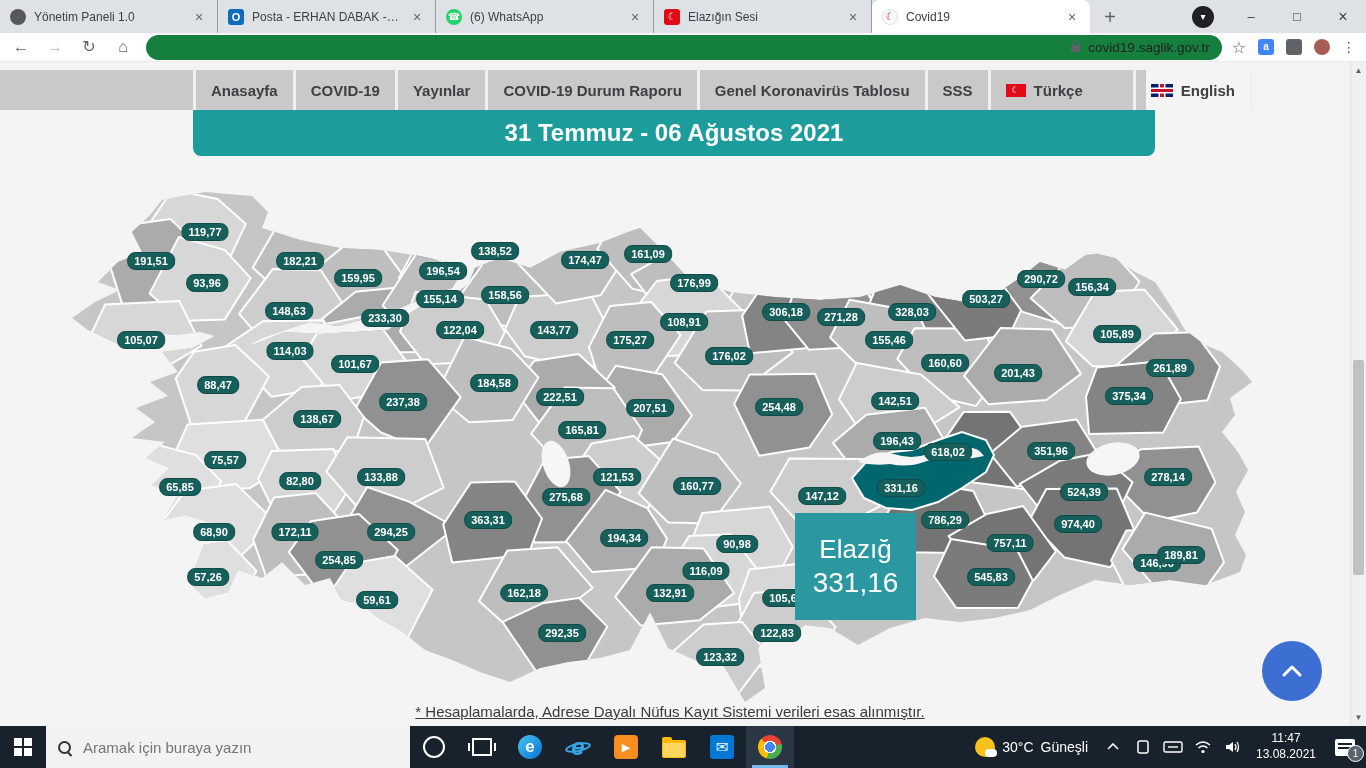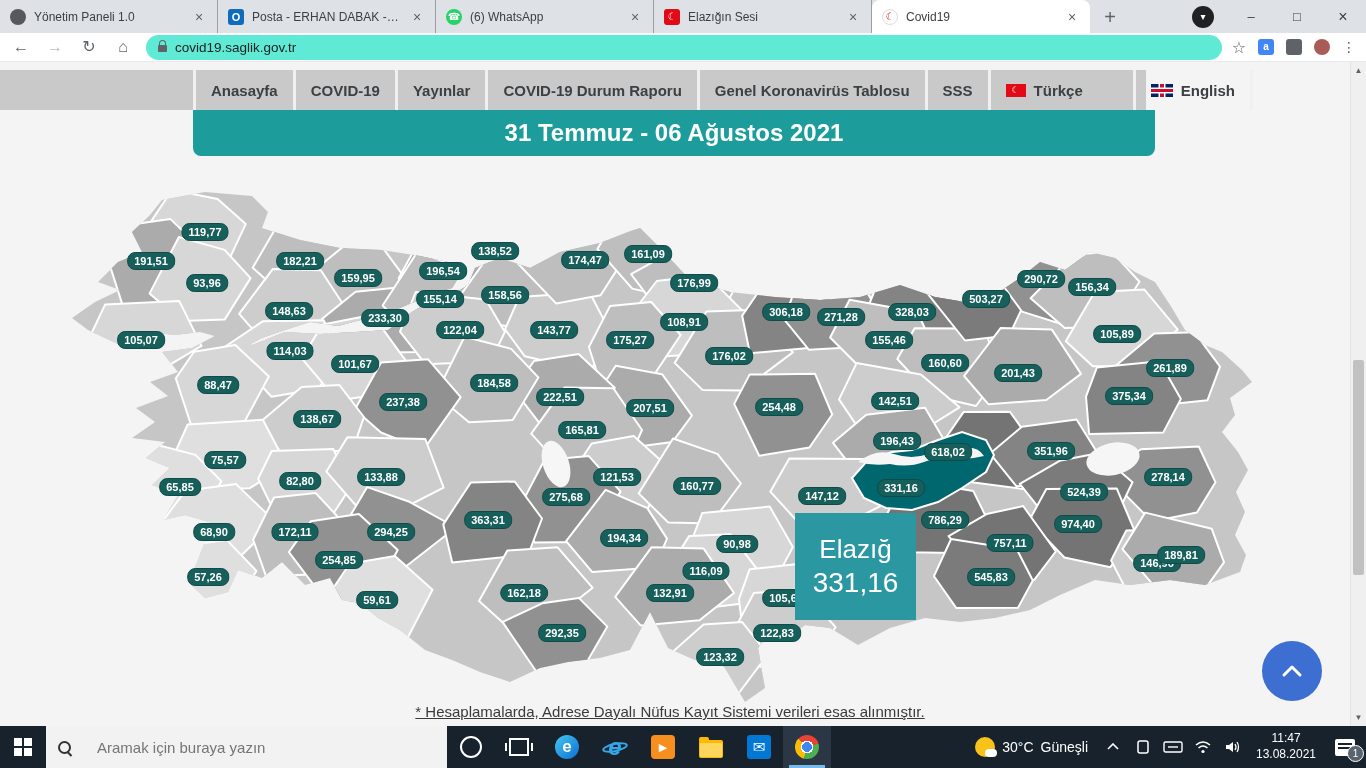--- a/index.html
+++ b/index.html
@@ -31,22 +31,22 @@
   .profile::before{content:"▾";position:absolute;inset:0;color:#fff;font-size:10px;text-align:center;line-height:22px;}
   .wbtn{width:46px;height:33px;text-align:center;line-height:33px;color:#3c4043;font-size:13px;}
   .wbtn.min::before{content:"–";}
   .wbtn.max::before{content:"□";}
   .wbtn.cls::before{content:"×";font-size:16px;}
   
   .toolbar{position:absolute;top:33px;left:0;width:1366px;height:29px;background:#fff;display:flex;align-items:center;
            border-bottom:1px solid #e8eaed;box-sizing:border-box;}
   .navbtn{width:26px;height:26px;margin-left:8px;text-align:center;line-height:26px;font-size:16px;color:#5f6368;}
   .navbtn.dis{color:#b9bdc1;}
-  .urlbar{flex:1;height:25px;margin:0 10px 0 10px;background:#5eead4;border-radius:13px;display:flex;align-items:center;
-          padding:0 12px;gap:8px;}
+  .urlbar{flex:1;height:25px;margin:0 10px 0 10px;background:#15803d;border-radius:13px;display:flex;align-items:center;
+          padding:0 12px;gap:8px;justify-content:flex-end;}
   .lockicon{width:9px;height:7px;background:#5f6368;border-radius:1px;position:relative;margin-top:3px;}
   .lockicon::before{content:"";position:absolute;top:-5px;left:1px;width:5px;height:5px;border:1.5px solid #5f6368;border-bottom:none;border-radius:4px 4px 0 0;}
   .urltext{font-size:13.5px;color:#202124;}
   .tbicons{display:flex;align-items:center;gap:12px;margin-right:10px;}
   .staricon{font-size:16px;color:#5f6368;}
   .ext1{width:16px;height:16px;border-radius:3px;background:#4285f4;position:relative;}
   .ext1::before{content:"a";position:absolute;inset:0;color:#fff;font-size:10px;font-weight:bold;text-align:center;line-height:16px;}
   .ext2{width:16px;height:16px;border-radius:3px;background:#5f6368;}
   .ext3{width:16px;height:16px;border-radius:50%;background:#a85c55;}
   .dots{font-size:14px;color:#5f6368;letter-spacing:0;}
@@ -82,21 +82,21 @@
   
   .sbar{position:absolute;right:0;top:62px;width:16px;height:664px;background:#f0f0f0;border-left:1px solid #e4e4e4;box-sizing:border-box;z-index:6;}
   .sarrow{position:absolute;left:0;width:15px;text-align:center;color:#606060;font-size:8px;}
   .sarrow.up{top:4px;} .sarrow.dn{bottom:4px;}
   .sthumb{position:absolute;left:2px;top:298px;width:11px;height:215px;background:#c1c1c1;border-radius:2px;}
   
   .taskbar{position:absolute;left:0;top:726px;width:1366px;height:42px;background:#18222c;display:flex;align-items:center;z-index:10;}
   .startbtn{width:46px;height:42px;display:flex;align-items:center;justify-content:center;}
   .winlogo{display:grid;grid-template-columns:8px 8px;grid-template-rows:8px 8px;gap:1.5px;}
   .winlogo span{background:#fff;}
-  .tsearch{width:401px;height:42px;background:#f2f2f2;display:flex;align-items:center;gap:24px;padding:0 12px;box-sizing:border-box;}
+  .tsearch{width:364px;height:42px;background:#f2f2f2;display:flex;align-items:center;gap:10px;padding:0 12px;box-sizing:border-box;}
   .mag{width:9px;height:9px;border:2px solid #333;border-radius:50%;position:relative;flex:0 0 auto;}
   .mag::after{content:"";position:absolute;left:8px;top:8px;width:6px;height:2px;background:#333;transform:rotate(45deg);transform-origin:0 0;}
   .tsearch input{border:none;background:transparent;outline:none;font-size:15px;color:#444;width:280px;
                  font-family:"Liberation Sans",sans-serif;}
   .appicon{width:48px;height:42px;display:flex;align-items:center;justify-content:center;position:relative;}
   .appicon.active{background:#2b3744;}
   .appicon.active::after{content:"";position:absolute;left:6px;bottom:0;width:36px;height:3px;background:#76b9ed;}
   .ic-cortana{width:22px;height:22px;border:2px solid #fff;border-radius:50%;box-sizing:border-box;}
   .ic-taskview{width:20px;height:18px;border:2px solid #fff;box-sizing:border-box;position:relative;}
   .ic-taskview::before{content:"";position:absolute;left:-6px;top:3px;width:2px;height:8px;background:#fff;}

